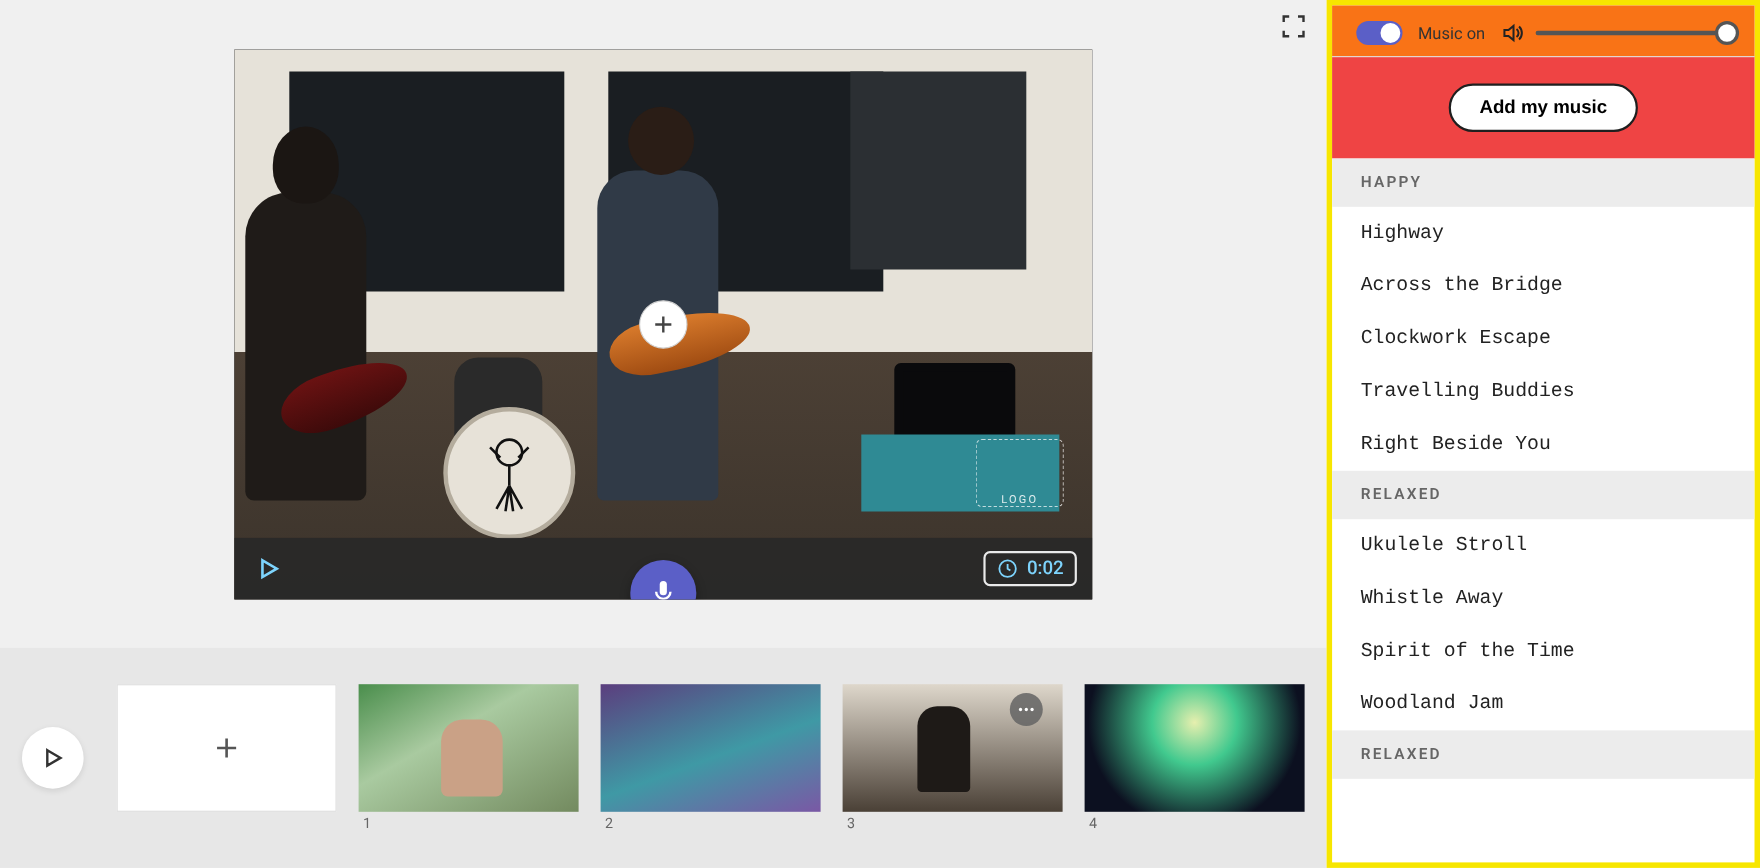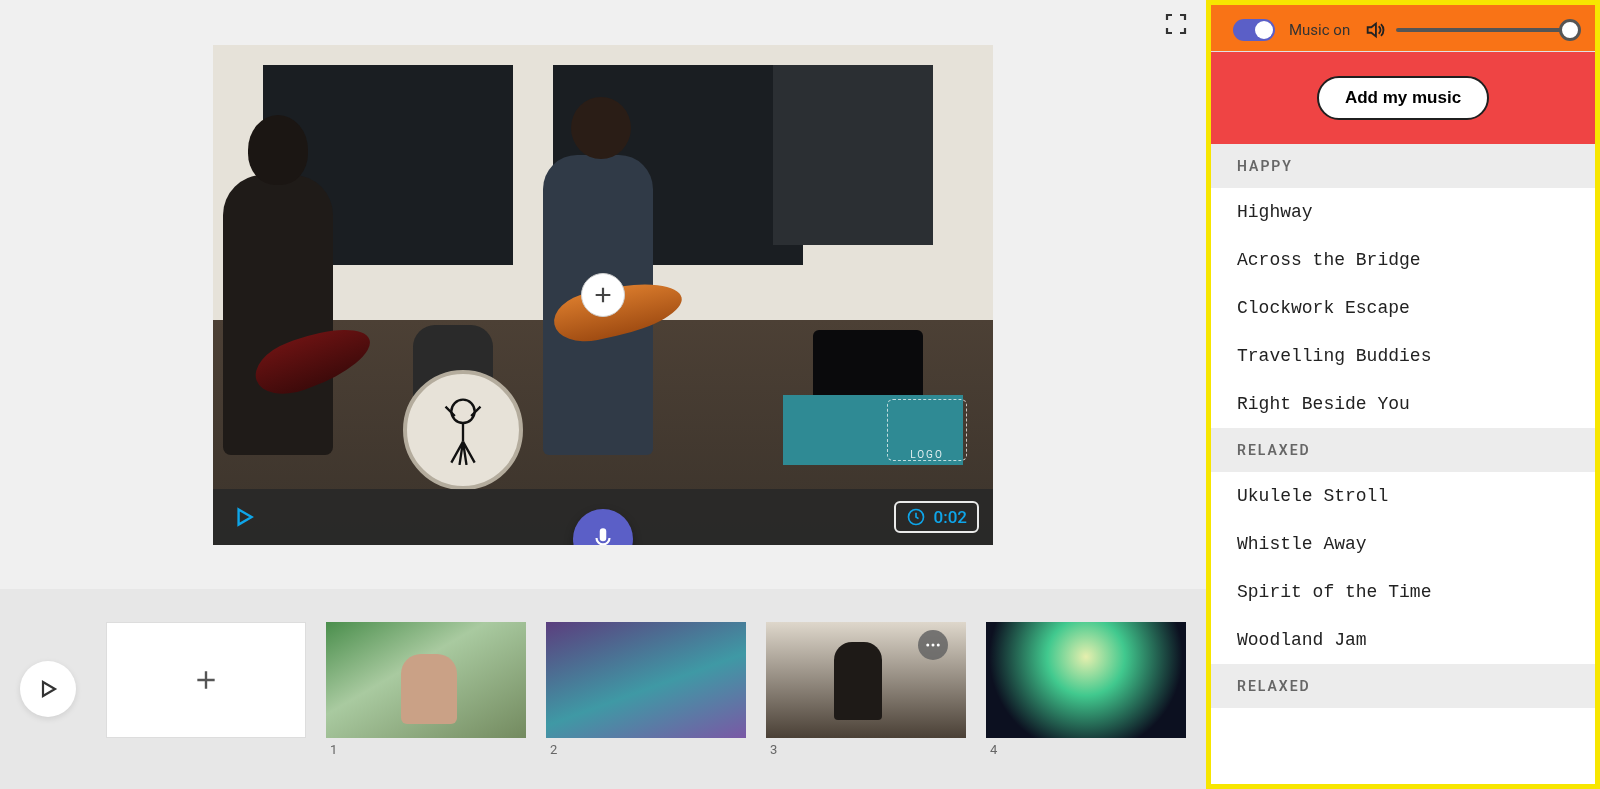--- a/index.html
+++ b/index.html
@@ -181,21 +181,21 @@
     left: 0; right: 0; bottom: 0;
     height: 56px;
     background: rgba(40,40,40,.92);
     display: flex;
     align-items: center;
     justify-content: space-between;
     padding: 0 14px;
   }
   .play-btn, .time-pill {
     display: flex; align-items: center;
-    color: #0ea5e9;
+    color: #7dd3fc;
     cursor: pointer;
   }
   .play-btn { width:34px; height:34px; justify-content:center; }
   .play-btn svg { width: 26px; height: 26px; }
   .time-pill {
     border: 2px solid rgba(255,255,255,.9);
     border-radius: 6px;
     padding: 4px 10px;
     gap: 8px;
     font-size: 17px;

